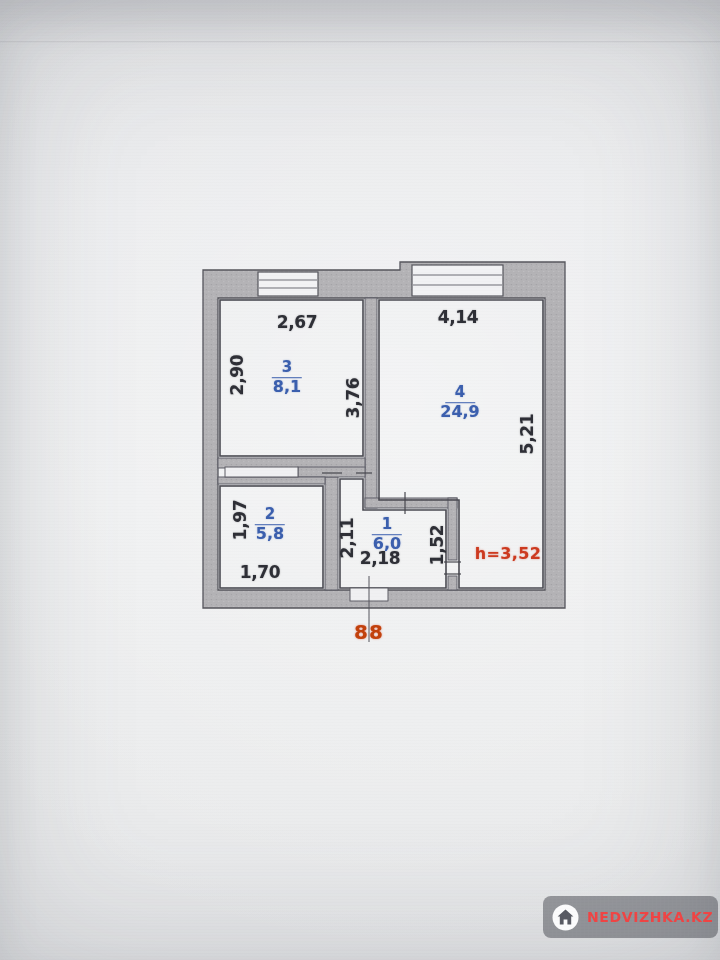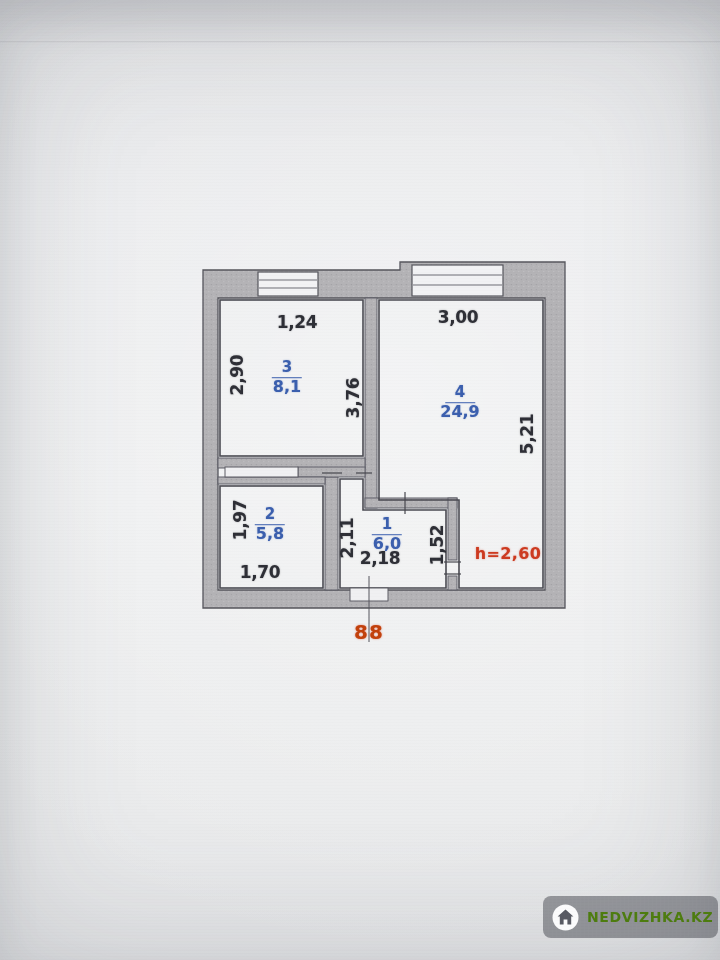--- a/index.html
+++ b/index.html
@@ -37,21 +37,21 @@
 
   .red-note{color:#cd3a20;font-size:16px;font-weight:700;letter-spacing:.4px;
     text-shadow:0 0 2px rgba(205,58,32,.55);}
   .unit-num{color:#c2410c;font-size:20px;font-weight:700;letter-spacing:1px;
     text-shadow:0 0 2px rgba(210,58,28,.6);}
 
   
   .watermark{position:absolute;left:543px;top:896px;width:175px;height:42px;
     background:rgba(74,76,85,.52);border-radius:8px;display:flex;align-items:center;
     padding-left:9px;box-sizing:border-box;}
-  .watermark .wm-text{color:#4d7c0f;font-size:14px;font-weight:700;
+  .watermark .wm-text{color:#ef4444;font-size:14px;font-weight:700;
     letter-spacing:.6px;margin-left:8px;}
 </style>
 </head>
 <body>
 
 <div class="vignette"></div>
 <div class="crease"></div>
 
 <div class="plan">
   <svg width="368" height="392" viewBox="0 0 368 392">
@@ -105,22 +105,22 @@
 
     <g stroke="#46464e" stroke-width="1.2">
       <line x1="205" y1="234" x2="205" y2="256"></line>
       <line x1="122" y1="215" x2="142" y2="215"></line>
       <line x1="156" y1="215" x2="172" y2="215"></line>
       <line x1="244" y1="304" x2="261" y2="304"></line>
       <line x1="244" y1="316" x2="261" y2="316"></line>
     </g>
   </svg>
 
-  <div class="lbl dim" style="left:97px;top:64px;">1,24</div>
-  <div class="lbl dim" style="left:258px;top:59px;">3,00</div>
+  <div class="lbl dim" style="left:97px;top:64px;">2,67</div>
+  <div class="lbl dim" style="left:258px;top:59px;">4,14</div>
   <div class="lbl dim" style="left:60px;top:314px;">1,70</div>
   <div class="lbl dim" style="left:180px;top:300px;">2,18</div>
 
   <div class="lbl dim v" style="left:37px;top:117px;">2,90</div>
   <div class="lbl dim v" style="left:153px;top:140px;">3,76</div>
   <div class="lbl dim v" style="left:327px;top:176px;">5,21</div>
   <div class="lbl dim v" style="left:40px;top:262px;">1,97</div>
   <div class="lbl dim v" style="left:147px;top:280px;">2,11</div>
   <div class="lbl dim v" style="left:237px;top:287px;">1,52</div>
 
@@ -134,21 +134,21 @@
   </div>
   <div class="lbl room-label" style="left:70px;top:267px;">
     <span class="num">2</span>
     <span class="area">5,8</span>
   </div>
   <div class="lbl room-label" style="left:187px;top:277px;">
     <span class="num">1</span>
     <span class="area">6,0</span>
   </div>
 
-  <div class="lbl red-note" style="left:308px;top:295px;">h=2,60</div>
+  <div class="lbl red-note" style="left:308px;top:295px;">h=3,52</div>
   <div class="lbl unit-num" style="left:169px;top:374px;">88</div>
 </div>
 
 <div class="watermark">
   <svg width="27" height="27" viewBox="0 0 27 27">
     <circle cx="13.5" cy="13.5" r="13" fill="#fbfbfc"></circle>
     <path d="M13.5 5.6 L21.4 12.4 H19.2 V20.4 H15.4 V15.6 H11.6 V20.4 H7.8 V12.4 H5.6 Z" fill="#585a63"></path>
     <rect x="12.1" y="17.2" width="2.8" height="2.2" fill="#fbfbfc"></rect>
   </svg>
   <span class="wm-text">NEDVIZHKA.KZ</span>

